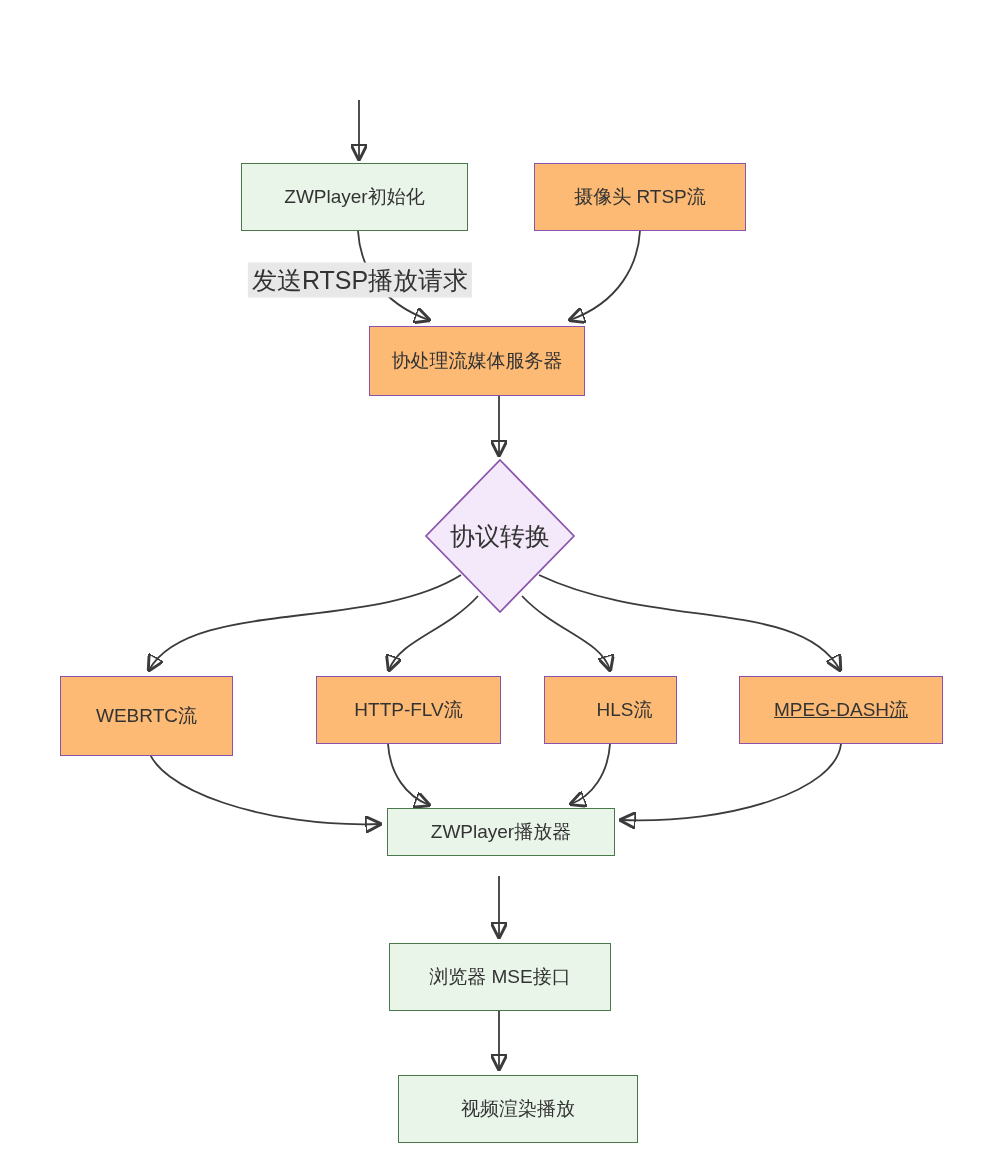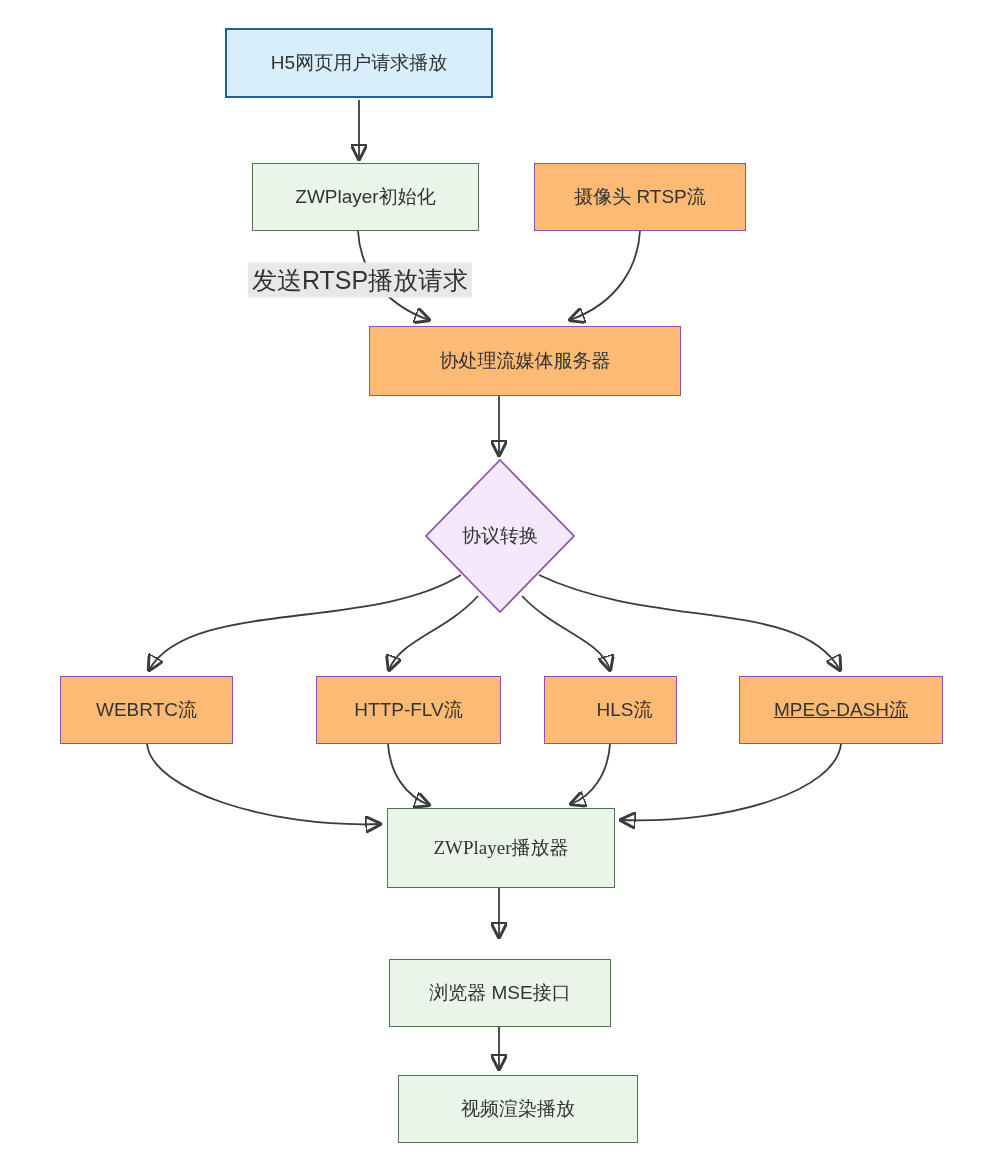--- a/index.html
+++ b/index.html
@@ -57,21 +57,21 @@
     height: 154px;
   }
   .diamond-wrap svg { display: block; }
   .diamond-label {
     position: absolute;
     left: 0; top: 0;
     width: 100%; height: 100%;
     display: flex;
     align-items: center;
     justify-content: center;
-    font-size: 19px;
+    font-size: 25px;
     color: #333333;
   }
   .edge-label {
     position: absolute;
     left: 360px;
     top: 280px;
     transform: translate(-50%, -50%);
     background: #e8e8e8;
     color: #333333;
     font-size: 25px;
@@ -99,66 +99,63 @@
     <path d="M522,596 C556,632 601,640 610,670" marker-end="url(#arrow)"></path>
     <path d="M539,575 C655,630 800,598 840,670" marker-end="url(#arrow)"></path>
     <path d="M147,744 C152,790 268,828 380,824" marker-end="url(#arrow)"></path>
     <path d="M388,744 C390,774 406,796 429,805" marker-end="url(#arrow)"></path>
     <path d="M610,744 C608,774 592,796 571,804" marker-end="url(#arrow)"></path>
     <path d="M841,744 C836,790 732,824 621,820" marker-end="url(#arrow)"></path>
     <path d="M499,876 L499,937" marker-end="url(#arrow)"></path>
     <path d="M499,1011 L499,1069" marker-end="url(#arrow)"></path>
   </svg>
 
-  <div class="node blue" style="left:225px; top:28px; width:268px; height:70px;">
-    <span>H5网页用户请求播放</span>
-  </div>
 
-  <div class="node green" style="left:252px; top:163px; width:227px; height:68px;">
+  <div class="node green" style="left:241px; top:163px; width:227px; height:68px;">
     <span>ZWPlayer初始化</span>
   </div>
 
   <div class="node purple" style="left:534px; top:163px; width:212px; height:68px;">
     <span>摄像头 RTSP流</span>
   </div>
 
   <div class="edge-label">发送RTSP播放请求</div>
 
-  <div class="node purple" style="left:369px; top:326px; width:312px; height:70px;">
+  <div class="node purple" style="left:369px; top:326px; width:216px; height:70px;">
     <span>协处理流媒体服务器</span>
   </div>
 
   <div class="diamond-wrap">
     <svg width="152" height="154" viewBox="0 0 152 154" xmlns="http://www.w3.org/2000/svg">
       <polygon points="76,1 150,77 76,153 2,77" fill="#f3e9fa" stroke="#8a52ad" stroke-width="1.7"></polygon>
     </svg>
     <div class="diamond-label">协议转换</div>
   </div>
 
-  <div class="node purple" style="left:60px; top:676px; width:173px; height:68px;">
+  <div class="node purple" style="left:60px; top:676px; width:173px; height:80px;">
     <span>WEBRTC流</span>
   </div>
 
   <div class="node purple" style="left:296px; top:676px; width:185px; height:68px;margin-left:20px;">
     <span>HTTP-FLV流</span>
   </div>
 
   <div class="node purple" style="left:544px; top:676px; width:133px; height:68px;padding-left:28px;">
     <span>HLS流</span>
   </div>
 
   <div class="node purple" style="left:739px; top:676px; width:204px; height:68px;text-decoration:underline;">
     <span>MPEG-DASH流</span>
   </div>
 
-  <div class="node green" style="left:387px; top:808px; width:228px; height:80px;font-family:Liberation Serif, serif;">
+  <div class="node green" style="left:387px; top:808px; width:228px; height:48px;">
     <span>ZWPlayer播放器</span>
   </div>
 
-  <div class="node green" style="left:389px; top:943px; width:222px; height:68px;margin-top:16px;">
+  <div class="node green" style="left:389px; top:943px; width:222px; height:68px;">
     <span>浏览器 MSE接口</span>
   </div>
 
   <div class="node green" style="left:398px; top:1075px; width:240px; height:68px;">
     <span>视频渲染播放</span>
   </div>
 
 </div>
 
 </body></html>

